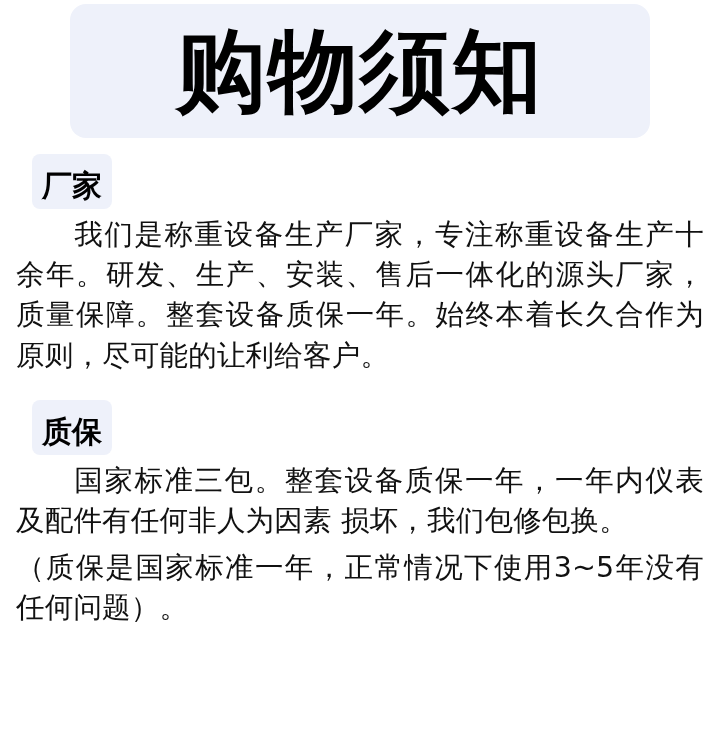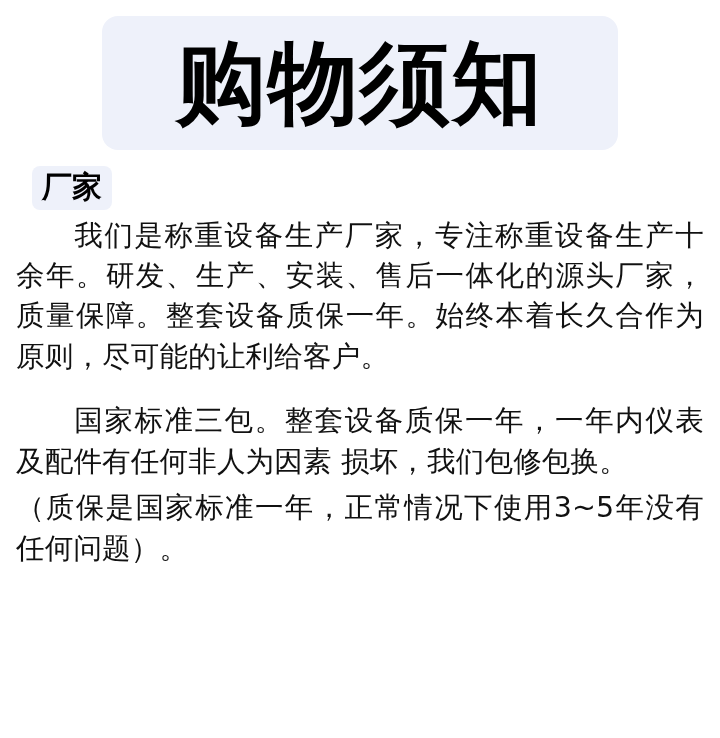--- a/index.html
+++ b/index.html
@@ -17,22 +17,22 @@
   .page {
     position: relative;
     width: 720px;
     height: 738px;
     box-sizing: border-box;
     padding: 0 14px;
   }
 
   
   .title-banner {
-    margin: 16px auto 0 auto;
-    width: 516px;
+    margin: 4px auto 0 auto;
+    width: 580px;
     height: 134px;
     background: #eef1fa;
     border-radius: 16px;
     display: flex;
     align-items: center;
     justify-content: center;
   }
   .title-text {
     font-family: "DejaVu Sans", "Liberation Sans", sans-serif;
     font-weight: 700;
@@ -44,21 +44,21 @@
   }
 
   
   .section {
     margin-top: 18px;
   }
   .section-heading {
     display: inline-block;
     background: #eef1fa;
     border-radius: 8px;
-    padding: 4px 10px 5px 10px;
+    padding: 15px 10px 5px 10px;
     font-weight: 700;
     font-size: 30px;
     line-height: 1.15;
     color: #000000;
     margin-left: 18px;
   }
   .section-body {
     margin: 6px 2px 0 2px;
     font-size: 28.5px;
     line-height: 1.42;
@@ -88,19 +88,20 @@
 
   <div class="section s-manufacturer">
     <div class="section-heading">厂家</div>
     <div class="section-body"><span class="indent"></span><span>我们是称重设备生产厂家，专注称重设备生产十余年。研发、生产、安装、售后一体化的源头厂家，质量保障。整套设备质保一年。始终本着长久合作为原则，尽可能的让利给客户。</span></div>
   </div>
 
   <div class="section s-install">
   </div>
 
   <div class="section s-warranty">
+    <div class="section-heading">质保</div>
     <div class="section-body"><span class="indent"></span><span>国家标准三包。整套设备质保一年，一年内仪表及配件有任何非人为因素 损坏，我们包修包换。</span></div>
     <div class="section-body">
         <span class="line">（质保是国家标准一年，正常情况下使用3~5年没有任何问题）。</span>
       </div>
   </div>
 
 </div>
 
 </body></html>

